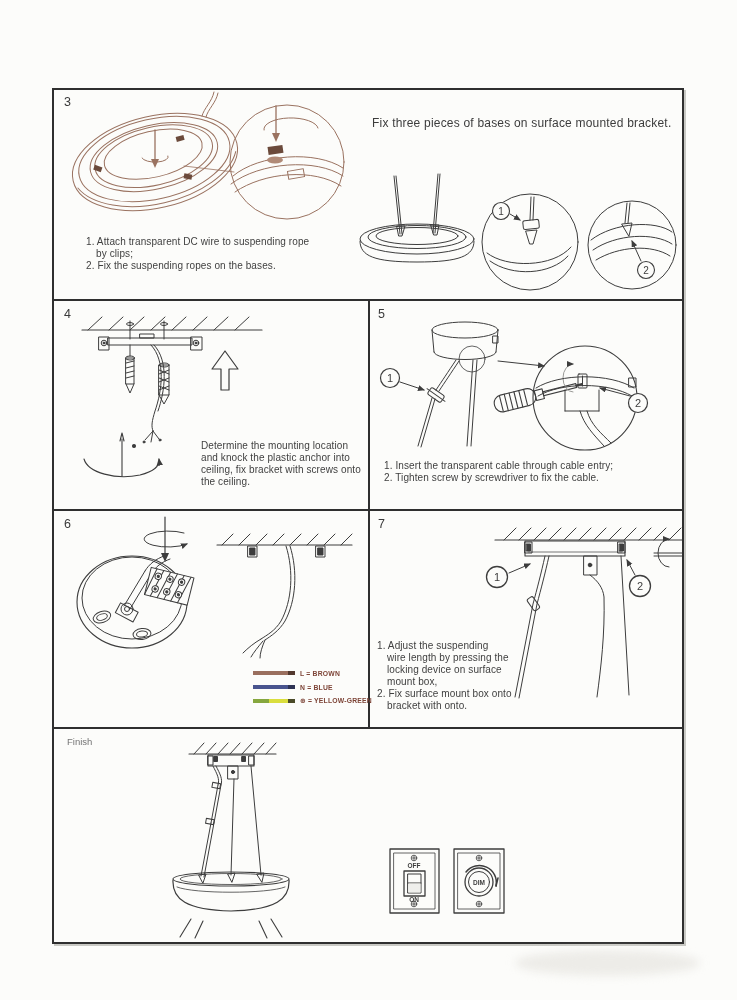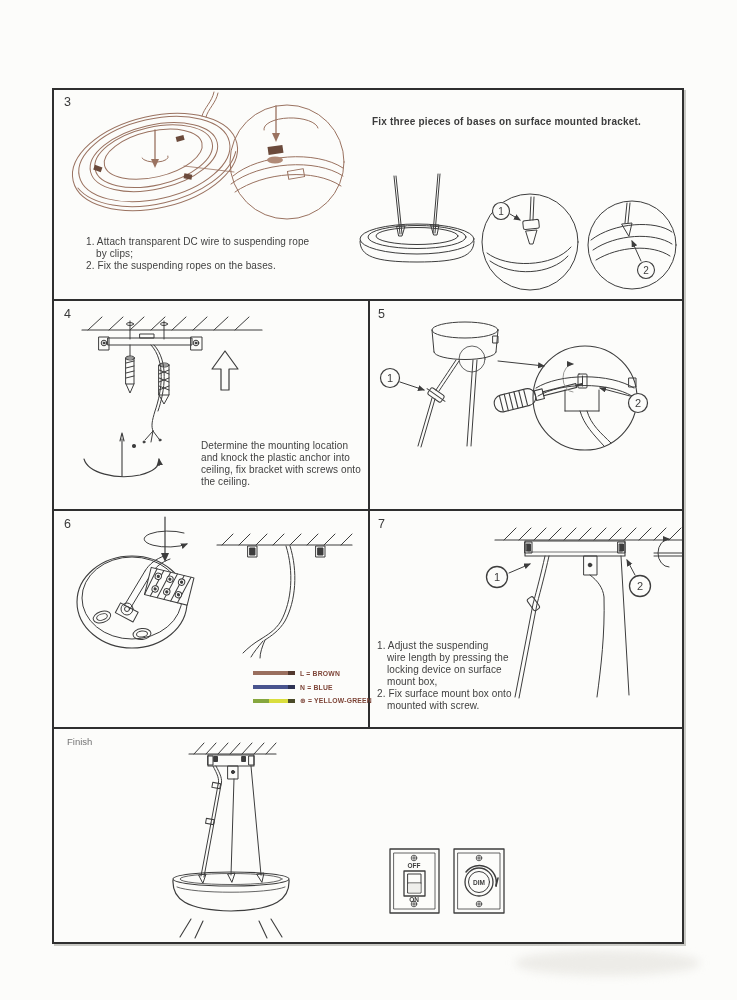--- a/index.html
+++ b/index.html
@@ -12,21 +12,21 @@
   .sheet{
     position:absolute;left:52px;top:88px;width:632px;height:856px;
     border:2px solid #2f2f2f;box-sizing:border-box;background:#fcfcfa;
     box-shadow:2px 2px 0 #c9c9c4;
   }
   .hline{position:absolute;left:0;right:0;height:1.5px;background:#2f2f2f;}
   .vline{position:absolute;width:1.5px;background:#2f2f2f;}
   .panel{position:absolute;}
   .panel svg{position:absolute;left:0;top:0;}
   .panel-num{position:absolute;font-size:12.5px;color:#3a3a3a;}
-  .p3-title{position:absolute;left:318px;top:26px;font-size:10px;color:#3c3c3c;letter-spacing:.2px;font-weight:bold;}
+  .p3-title{position:absolute;left:318px;top:26px;font-size:12px;color:#3c3c3c;letter-spacing:.2px;}
   .steps,.caption{position:absolute;font-size:10px;line-height:12px;color:#3f3f3f;letter-spacing:.1px;white-space:nowrap;}
   .ind{padding-left:10px;}
   .legend{position:absolute;left:199px;top:157px;}
   .lrow{display:flex;align-items:center;height:14px;}
   .sw{display:flex;width:42px;height:3.6px;margin-right:5px;}
   .sw i{display:block;height:100%;flex:1;}
   .sw i.seg{flex:0 0 38%;}
   .sw i.cap{flex:0 0 7px;}
   .lbl{font-size:6.8px;font-weight:bold;letter-spacing:.2px;white-space:nowrap;}
   .finish-label{position:absolute;left:13px;top:9px;font-size:9.5px;color:#757575;}
@@ -271,20 +271,24 @@
         <path d="M219,112 C223,126 233,134 243,144"></path>
         <rect x="261" y="79" width="7" height="9"></rect>
         <g>
           <circle cx="270" cy="104" r="9.5" stroke-width="1.2" fill="#fcfcfa"></circle>
           <text x="270" y="104" text-anchor="middle" dominant-baseline="central" font-size="11">2</text>
           <line x1="262" y1="97" x2="232" y2="89" marker-end="url(#m5)"></line>
         </g>
       </g>
     </svg>
     <div class="panel-num" style="left:10px;top:8px">5</div>
+    <div class="steps" style="left:16px;top:161px">
+      <div>1. Insert the transparent cable through cable entry;</div>
+      <div>2. Tighten screw by screwdriver to fix the cable.</div>
+    </div>
   </section>
 
   <section class="panel" style="left:0;top:419px;width:314px;height:218px">
     <svg width="314" height="218" viewBox="0 0 314 218">
       <defs>
         <marker id="m6" markerWidth="9" markerHeight="8" refX="6" refY="3" orient="auto">
             <path d="M0,0 L7,3 L0,6 Z" fill="#3d3d3d" stroke="none"></path>
           </marker>
       </defs>
       <g stroke="#3d3d3d" stroke-width="1">
@@ -437,21 +441,21 @@
         <path d="M301,58 A11,14 0 1 1 301,30" marker-end="url(#m7)"></path>
       </g>
     </svg>
     <div class="panel-num" style="left:10px;top:8px">7</div>
     <div class="steps" style="left:9px;top:131px">
       <div>1. Adjust the suspending</div>
       <div class="ind">wire length by pressing the</div>
       <div class="ind">locking device on surface</div>
       <div class="ind">mount box,</div>
       <div>2. Fix surface mount box onto</div>
-      <div class="ind">mounted with screw.</div>
+      <div class="ind">bracket with onto.</div>
     </div>
   </section>
 
   <section class="panel" style="left:0;top:637px;width:680px;height:215px">
     <svg width="628" height="215" viewBox="0 0 628 215">
       <g stroke="#3d3d3d" stroke-width="1">
         <line x1="135" y1="27" x2="222" y2="27" stroke-width="1.1"></line>
         <line x1="140" y1="27" x2="150" y2="16"></line>
           <line x1="152" y1="27" x2="162" y2="16"></line>
           <line x1="164" y1="27" x2="174" y2="16"></line>

